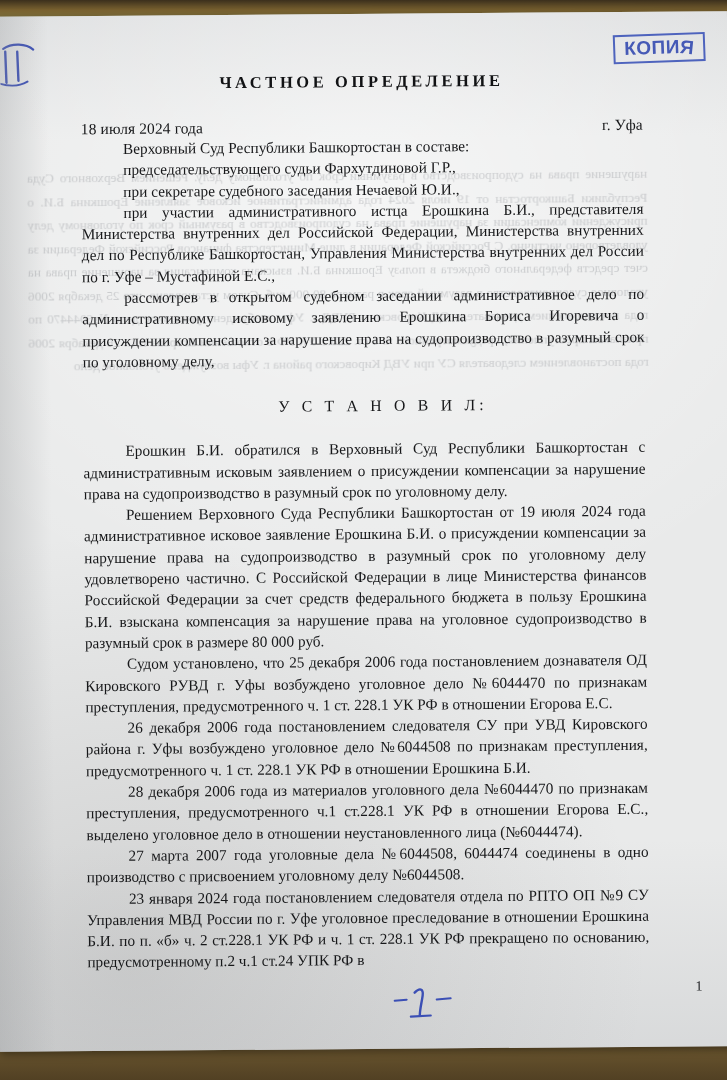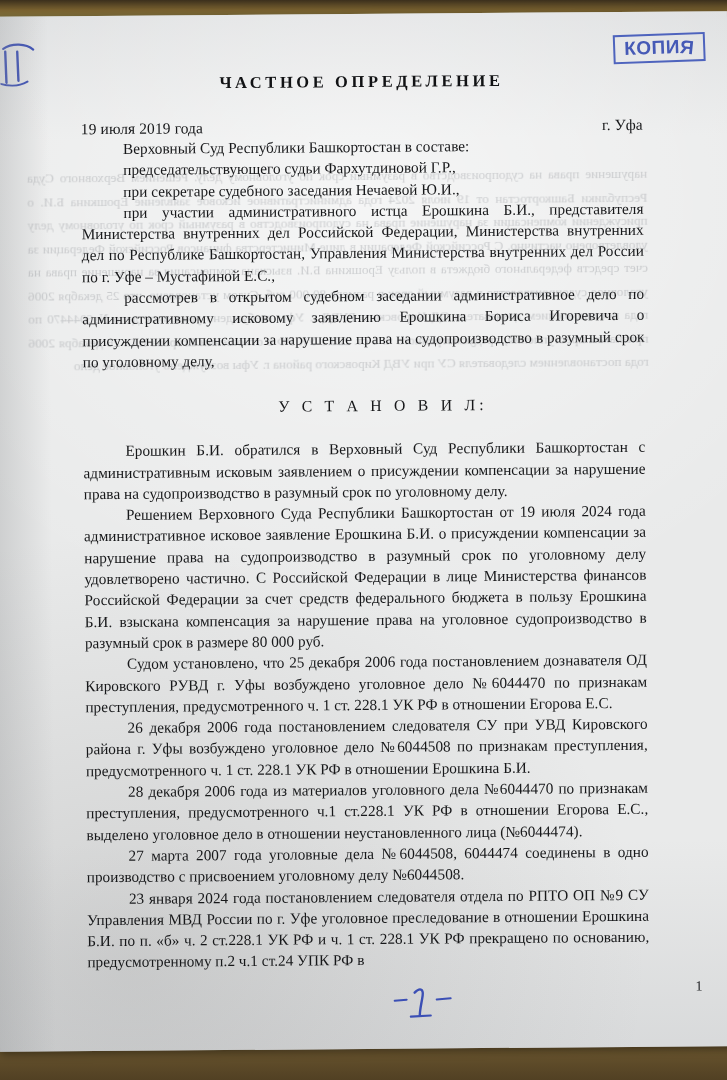--- a/index.html
+++ b/index.html
@@ -193,21 +193,21 @@
       <path d="M5 13 L6 44" stroke="#3b4fb5" stroke-width="2.4" fill="none" stroke-linecap="round"></path>
       <path d="M17 13 L18 42" stroke="#3b4fb5" stroke-width="2.4" fill="none" stroke-linecap="round"></path>
       <path d="M0 45 C10 48, 20 47, 27 43" stroke="#3b4fb5" stroke-width="2" fill="none" stroke-linecap="round"></path>
     </svg>
 
     <div class="page">
 
       <div class="doc-title">ЧАСТНОЕ ОПРЕДЕЛЕНИЕ</div>
 
       <div class="datebar">
-        <span>19 июля 2019 года</span>
+        <span>18 июля 2024 года</span>
         <span>г. Уфа</span>
       </div>
 
       <p class="t">Верховный Суд Республики Башкортостан в составе:</p>
       <p class="t">председательствующего судьи Фархутдиновой Г.Р.,</p>
       <p class="t">при секретаре судебного заседания Нечаевой Ю.И.,</p>
       <p class="t">при  участии административного истца Ерошкина Б.И., представителя Министерства внутренних дел Российской Федерации, Министерства внутренних дел по Республике Башкортостан, Управления Министерства внутренних дел России по г. Уфе – Мустафиной Е.С.,</p>
       <p class="t">рассмотрев в открытом судебном заседании административное дело по административному исковому заявлению Ерошкина Бориса Игоревича о присуждении компенсации за нарушение права на судопроизводство в разумный срок по уголовному делу,</p>
 
       <div class="section-head">У С Т А Н О В И Л:</div>

